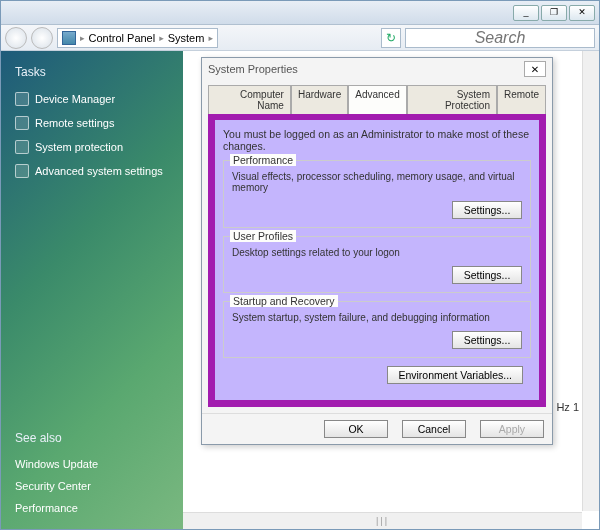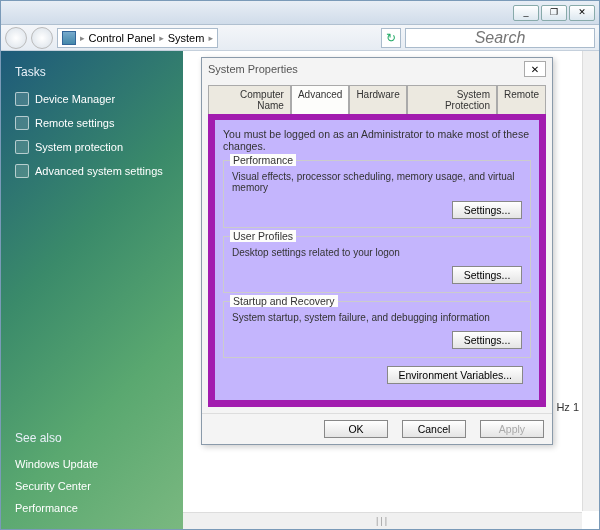--- a/index.html
+++ b/index.html
@@ -103,22 +103,22 @@
       <div class="scrollbar-v"></div>
       <div class="scrollbar-h">|||</div>
 
       <div class="dialog">
         <div class="dialog-title">
           <span>System Properties</span>
           <button class="dialog-close">✕</button>
         </div>
         <div class="tabs">
           <div class="tab">Computer Name</div>
+          <div class="tab">Hardware</div>
           <div class="tab active">Advanced</div>
-          <div class="tab">Hardware</div>
           <div class="tab">System Protection</div>
           <div class="tab">Remote</div>
         </div>
         <div class="tab-body">
           <div class="admin-note">You must be logged on as an Administrator to make most of these changes.</div>
 
           <div class="group">
             <div class="group-title">Performance</div>
             <div class="group-desc">Visual effects, processor scheduling, memory usage, and virtual memory</div>
             <div class="btn-row"><button class="vbtn">Settings...</button></div>

